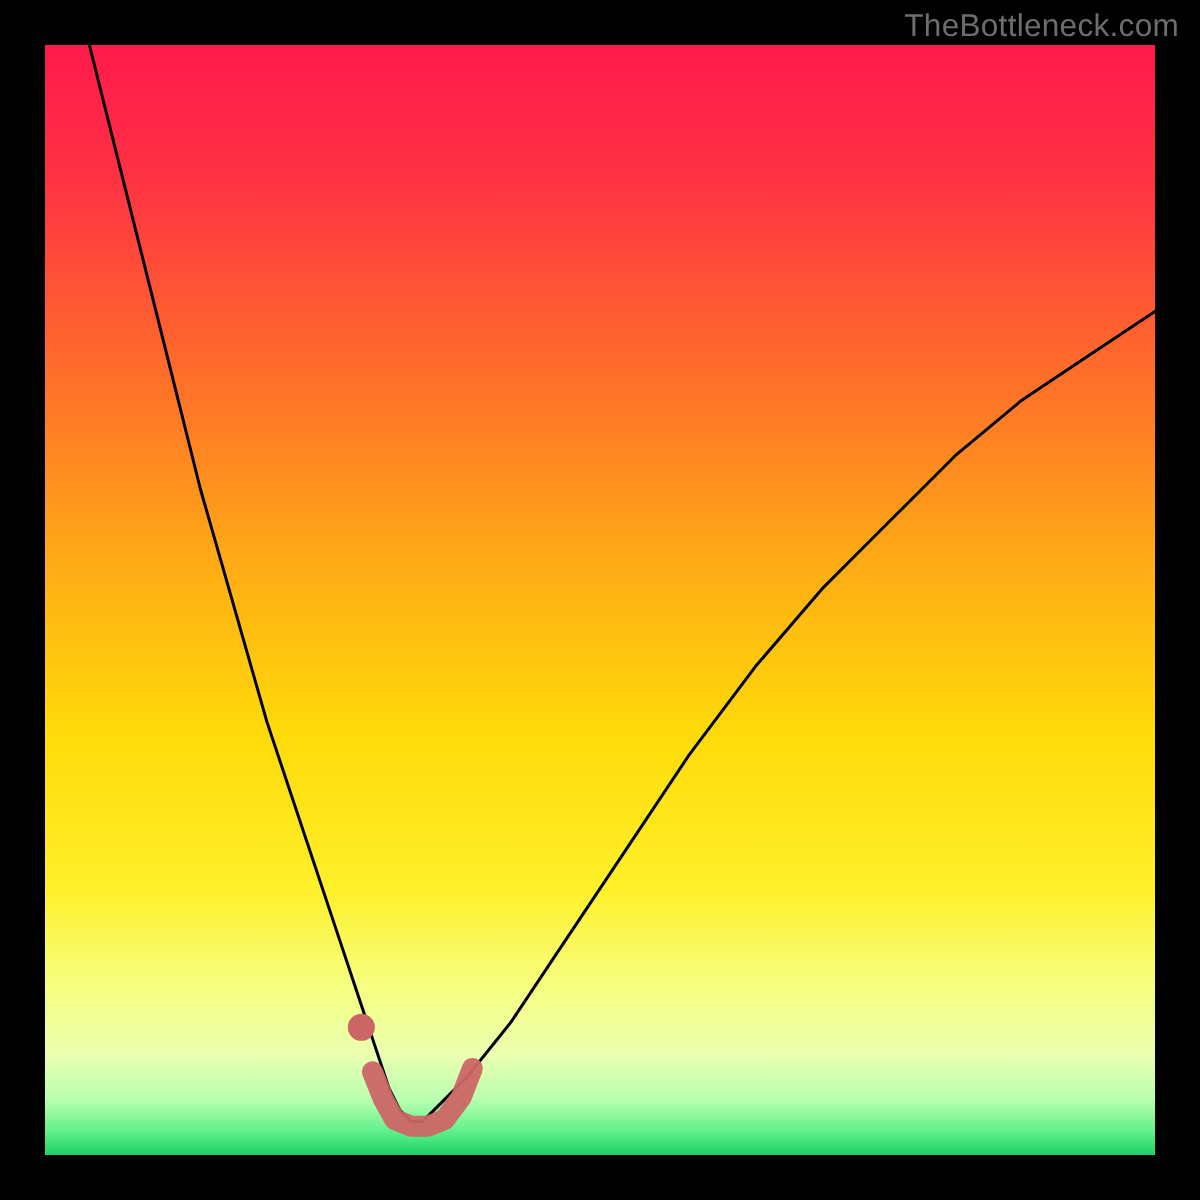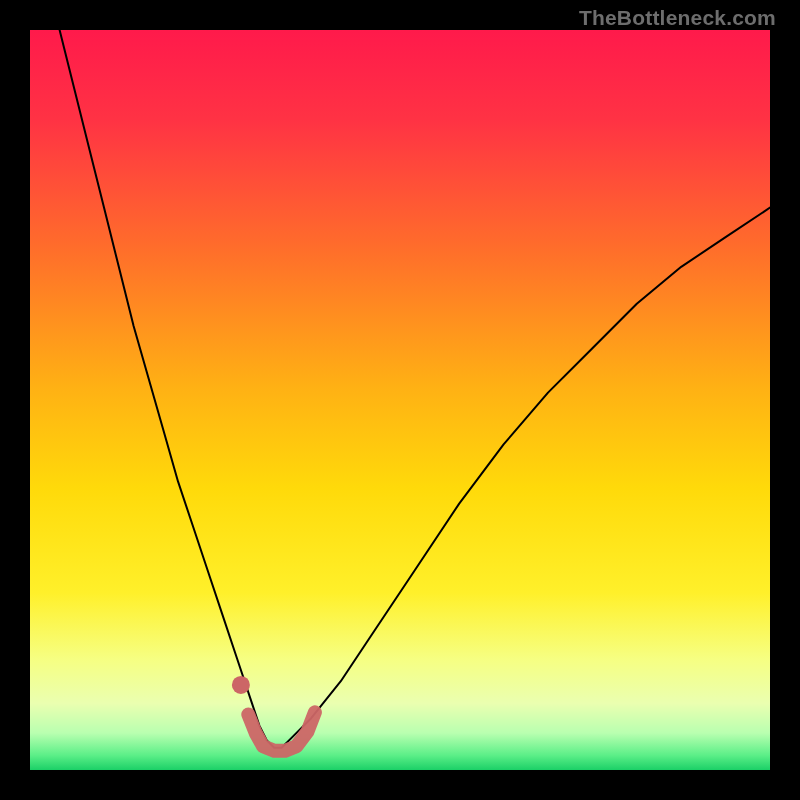--- a/index.html
+++ b/index.html
@@ -28,24 +28,24 @@
     overflow: hidden;
   }
   .plot-area svg {
     display: block;
     width: 740px;
     height: 740px;
   }
   .watermark {
     position: absolute;
     top: 6px;
-    right: 24px;
+    right: 14px;
     color: #6d6d6d;
     font-size: 21px;
-    font-weight: 700;
+    font-weight: 400;
     letter-spacing: 0.2px;
     user-select: none;
   }
 </style>
 </head>
 <body>
 
 <div class="frame">
 
   <div class="watermark">TheBottleneck.com</div>

